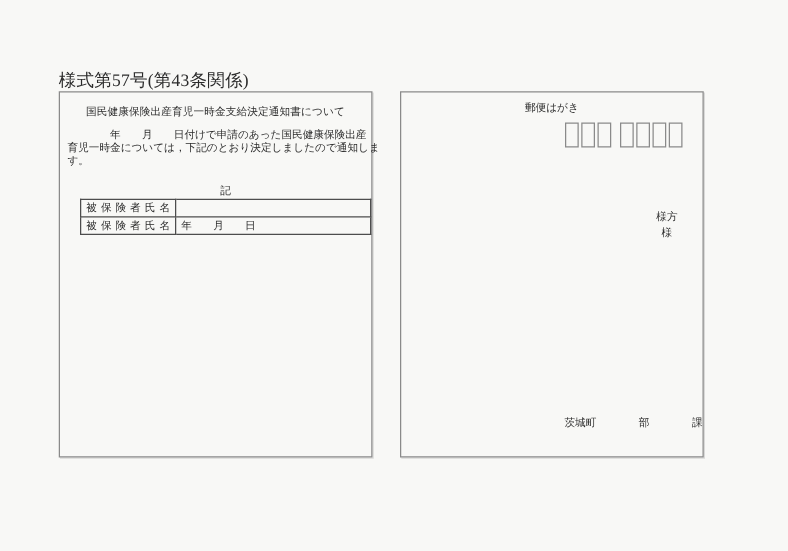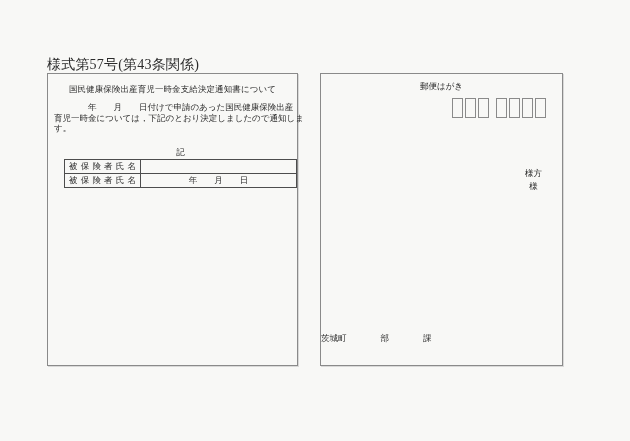--- a/index.html
+++ b/index.html
@@ -50,21 +50,21 @@
   .notice-table td{
     border:1px solid var(--table-border);
     height:14px; padding:0 4px; vertical-align:middle;
     overflow:hidden; white-space:pre;
   }
   .notice-table td.lbl{
     width:76px;
     text-align:justify; text-align-last:justify; text-justify:inter-character;
   }
   .notice-table td.val-right{ text-align:right; padding-right:40px; }
-  .notice-table td.val-center{ text-align:center; }
+  .notice-table td.val-center{ text-align:left; }
 
   
   .postcard-header{
     position:absolute; top:7px; left:0; width:100%;
     text-align:center; white-space:pre;
   }
   .postal-code-boxes{
     position:absolute; top:24px; right:16px;
     display:flex; align-items:flex-start;
   }
@@ -75,21 +75,21 @@
   }
   .pc-box.group-start{ margin-left:7px; }
   .pc-box.first{ margin-left:0; }
   .addressee{
     position:absolute; top:93px; right:20px;
     text-align:center; line-height:13px;
   }
   .addressee div{ white-space:pre; }
   .sender-line{
     position:absolute; bottom:20px; left:0; width:100%;
-    text-align:left; white-space:pre;
+    text-align:right; white-space:pre;
   }
 </style>
 </head>
 <body>
 
 <div class="form-label">様式第57号(第43条関係)</div>
 
 <div class="doc-box left-box">
   <div class="notice-title">国民健康保険出産育児一時金支給決定通知書について</div>
 

